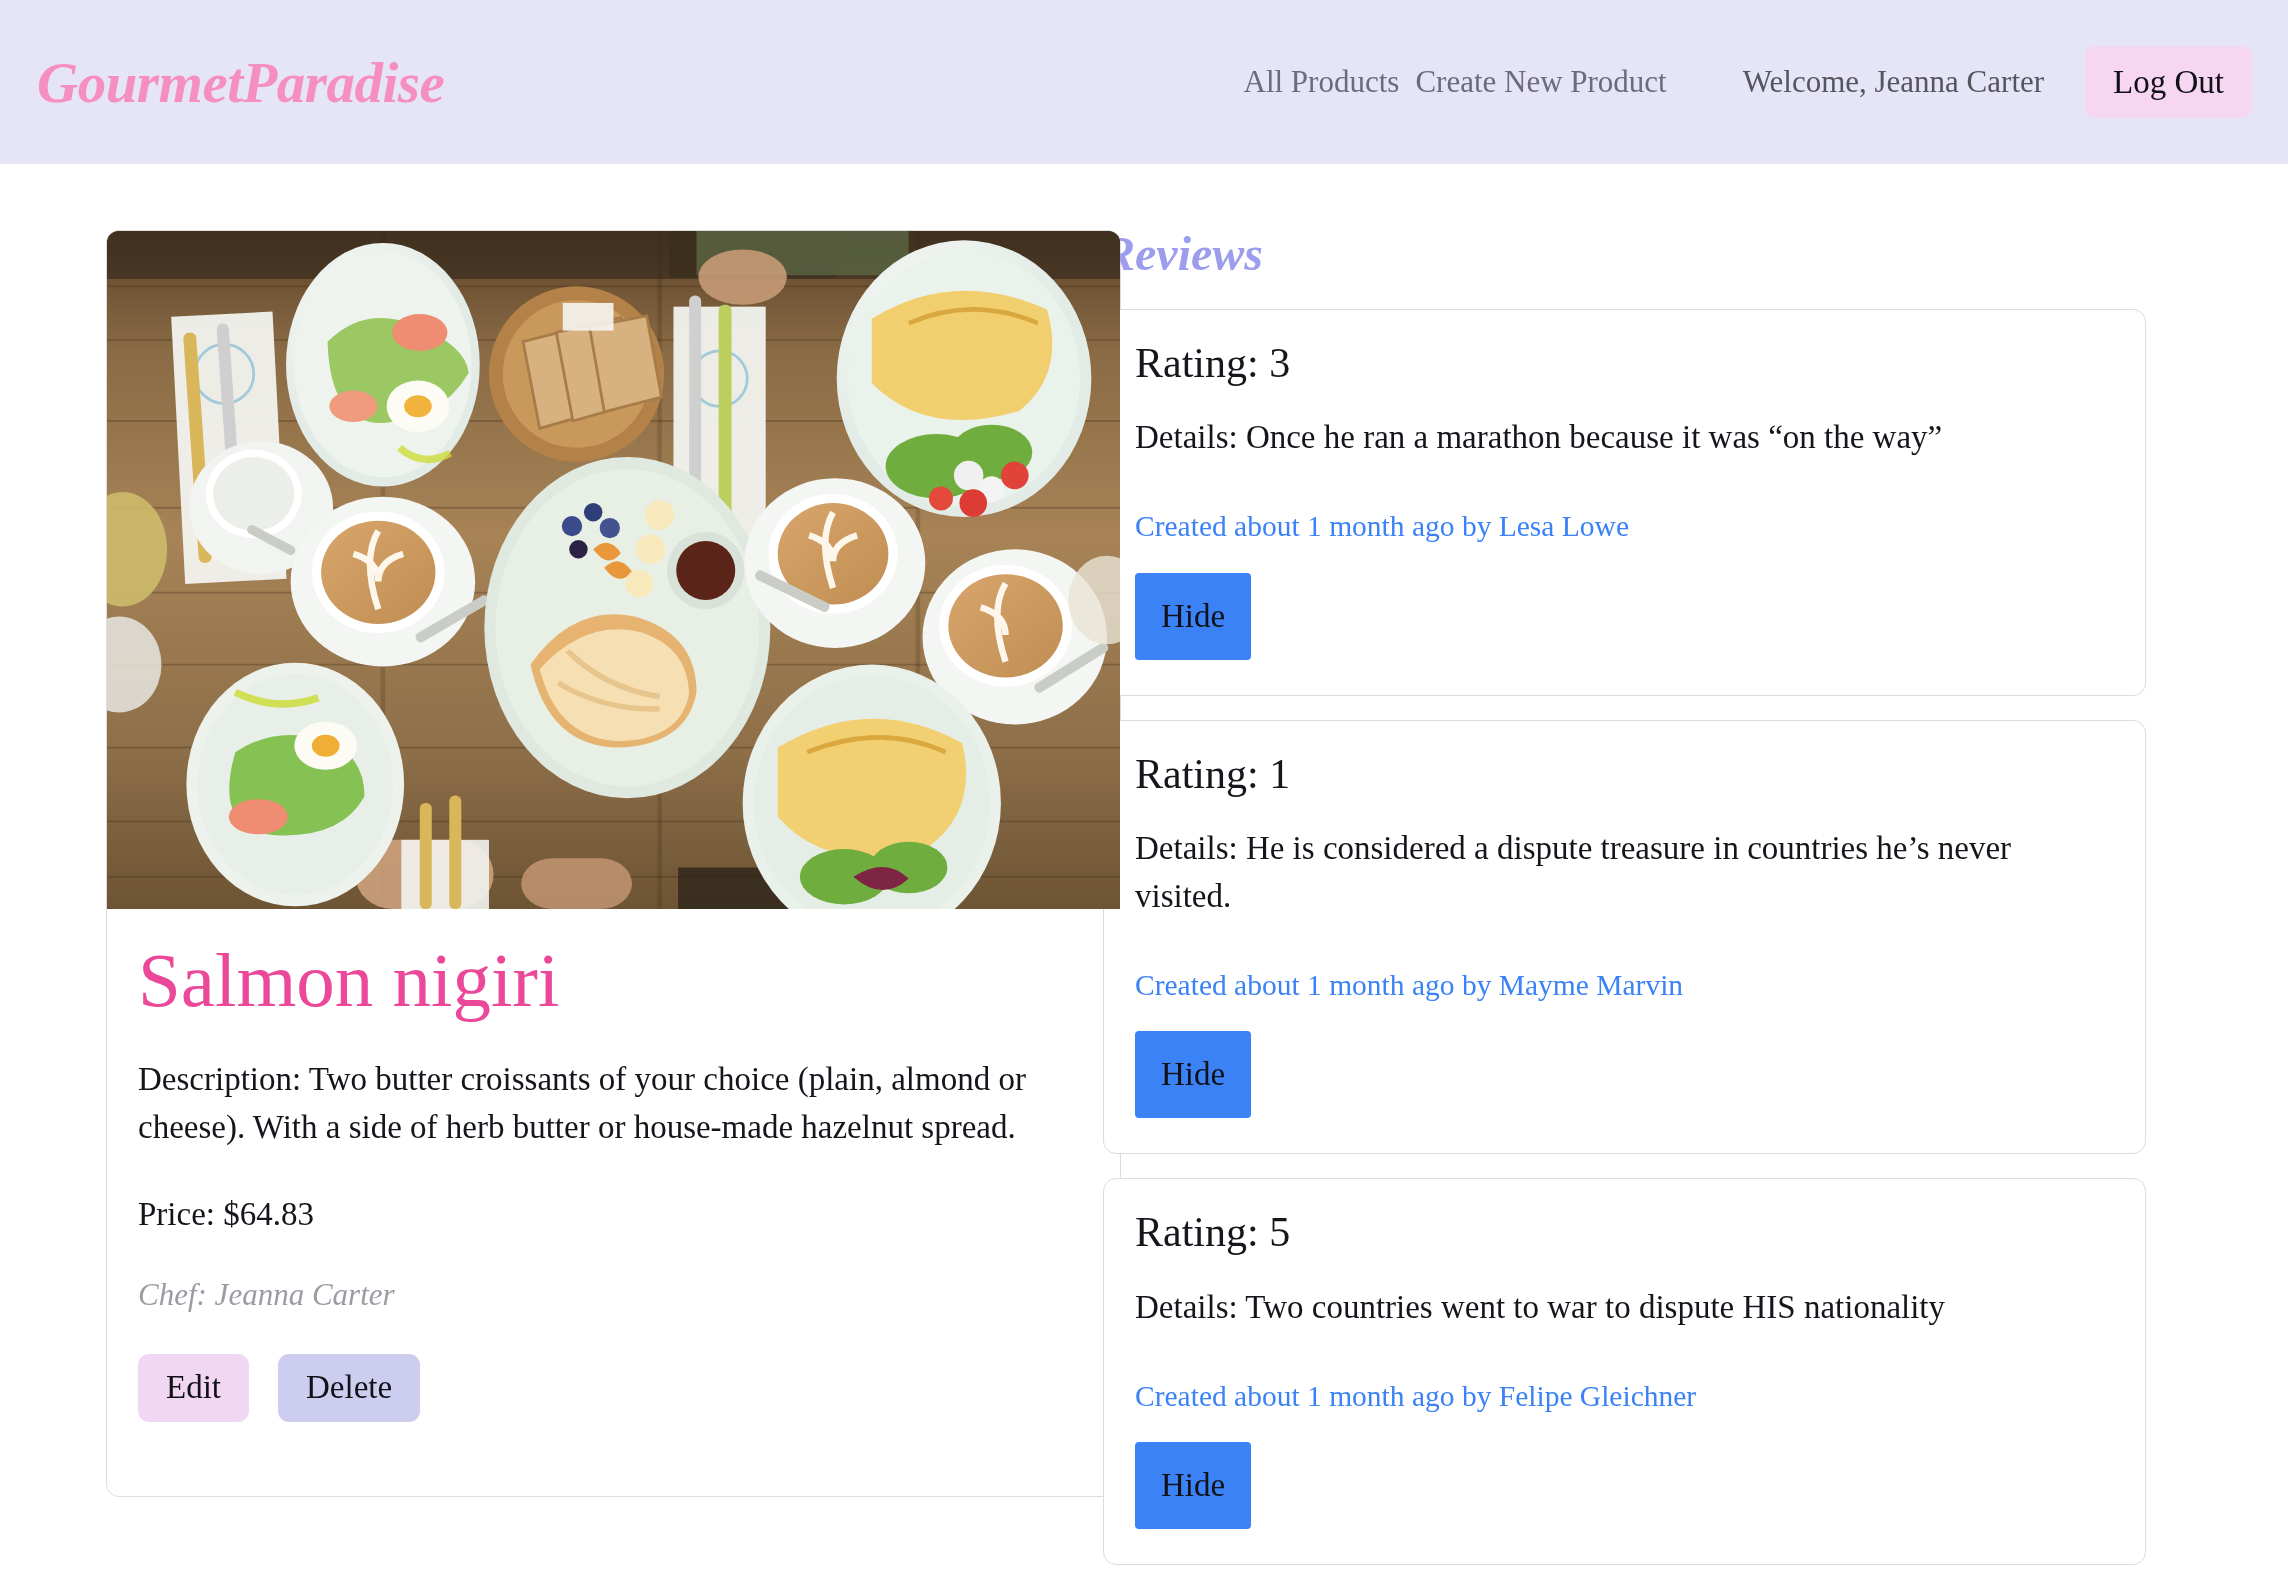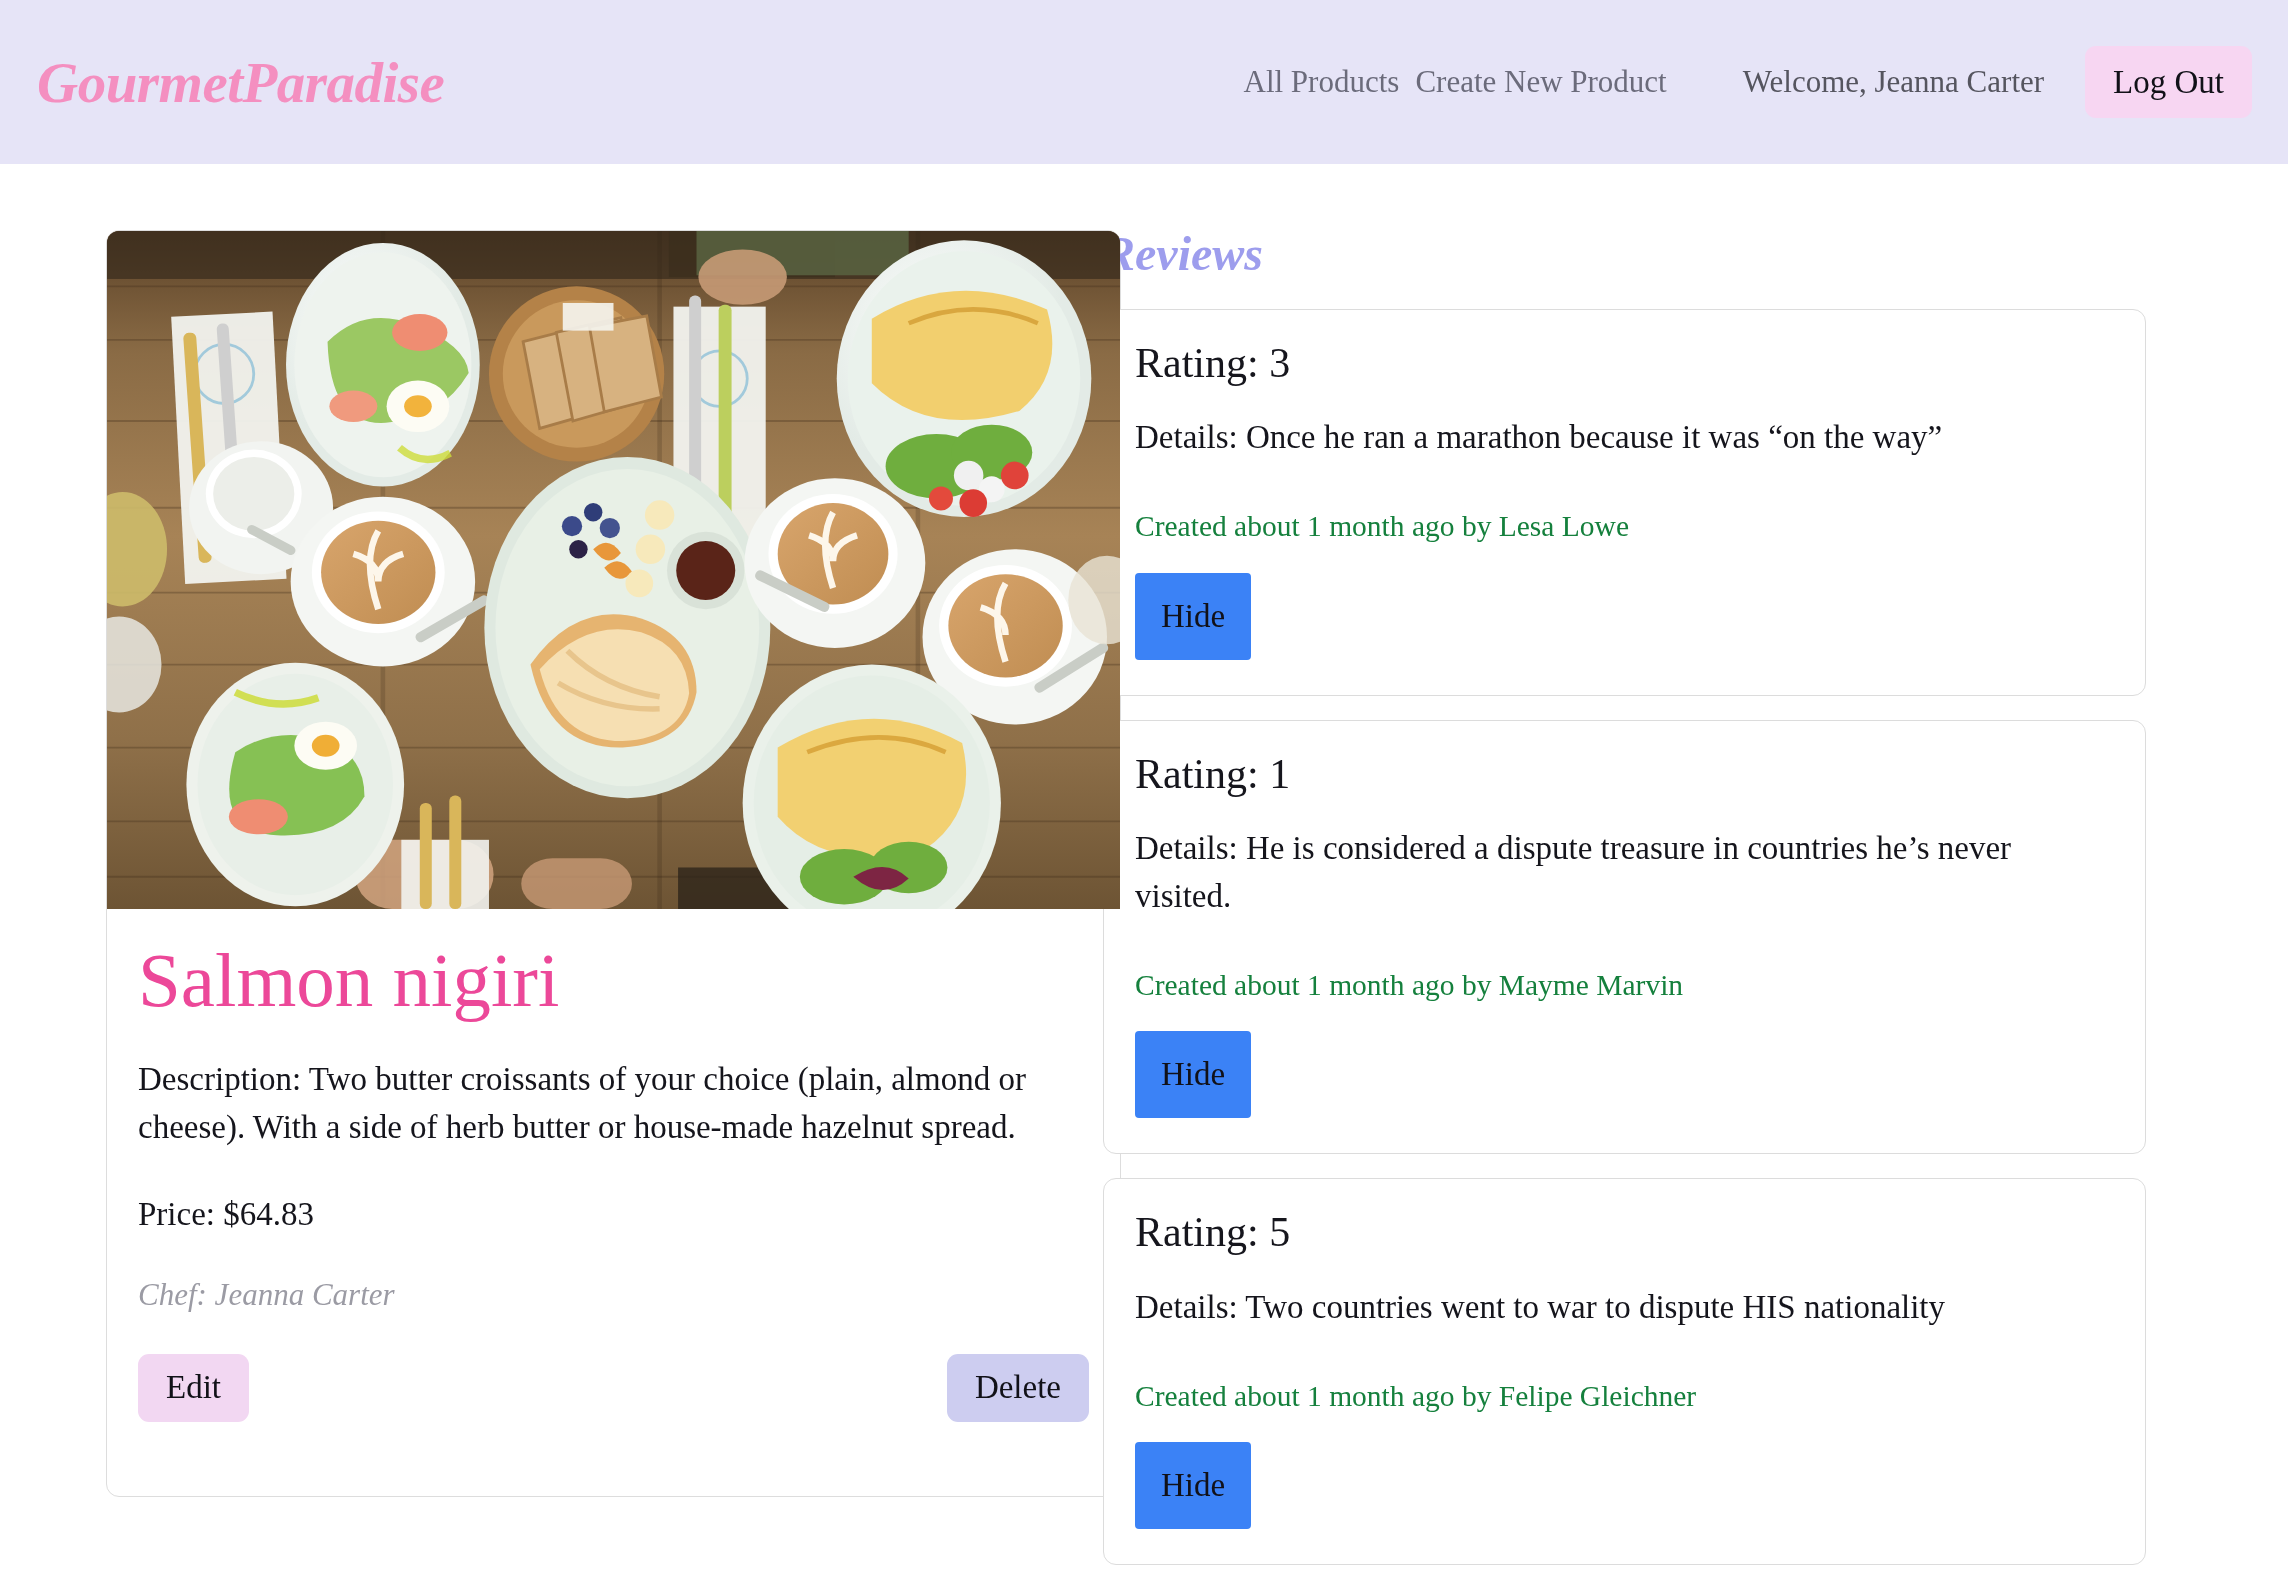--- a/index.html
+++ b/index.html
@@ -121,21 +121,21 @@
     font-size: 33px;
     color: #15151c;
     margin: 0 0 44px 0;
   }
   .product-chef {
     font-size: 31px;
     font-style: italic;
     color: #9b9ba4;
     margin: 0 0 41px 0;
   }
-  .btn-row { display: flex; gap: 23px; justify-content: space-between; }
+  .btn-row { display: flex; gap: 29px; }
   .btn {
     border: none;
     border-radius: 11px;
     font-family: inherit;
     font-size: 33px;
     color: #111118;
     padding: 15.7px 28px;
     cursor: pointer;
   }
   .btn-edit { background: #f2d7f2; }
@@ -177,21 +177,21 @@
     line-height: 1.2;
   }
   .review-details {
     font-size: 33px;
     color: #15151c;
     line-height: 1.45;
     margin: 0 0 48px 0;
   }
   .review-meta {
     font-size: 29.5px;
-    color: #15803d;
+    color: #3b82f6;
     margin: 0 0 29.5px 0;
   }
   .btn-hide {
     background: #3b82f6;
     border: none;
     border-radius: 4px;
     font-family: inherit;
     font-size: 33px;
     color: #111118;
     padding: 25px 26px;

